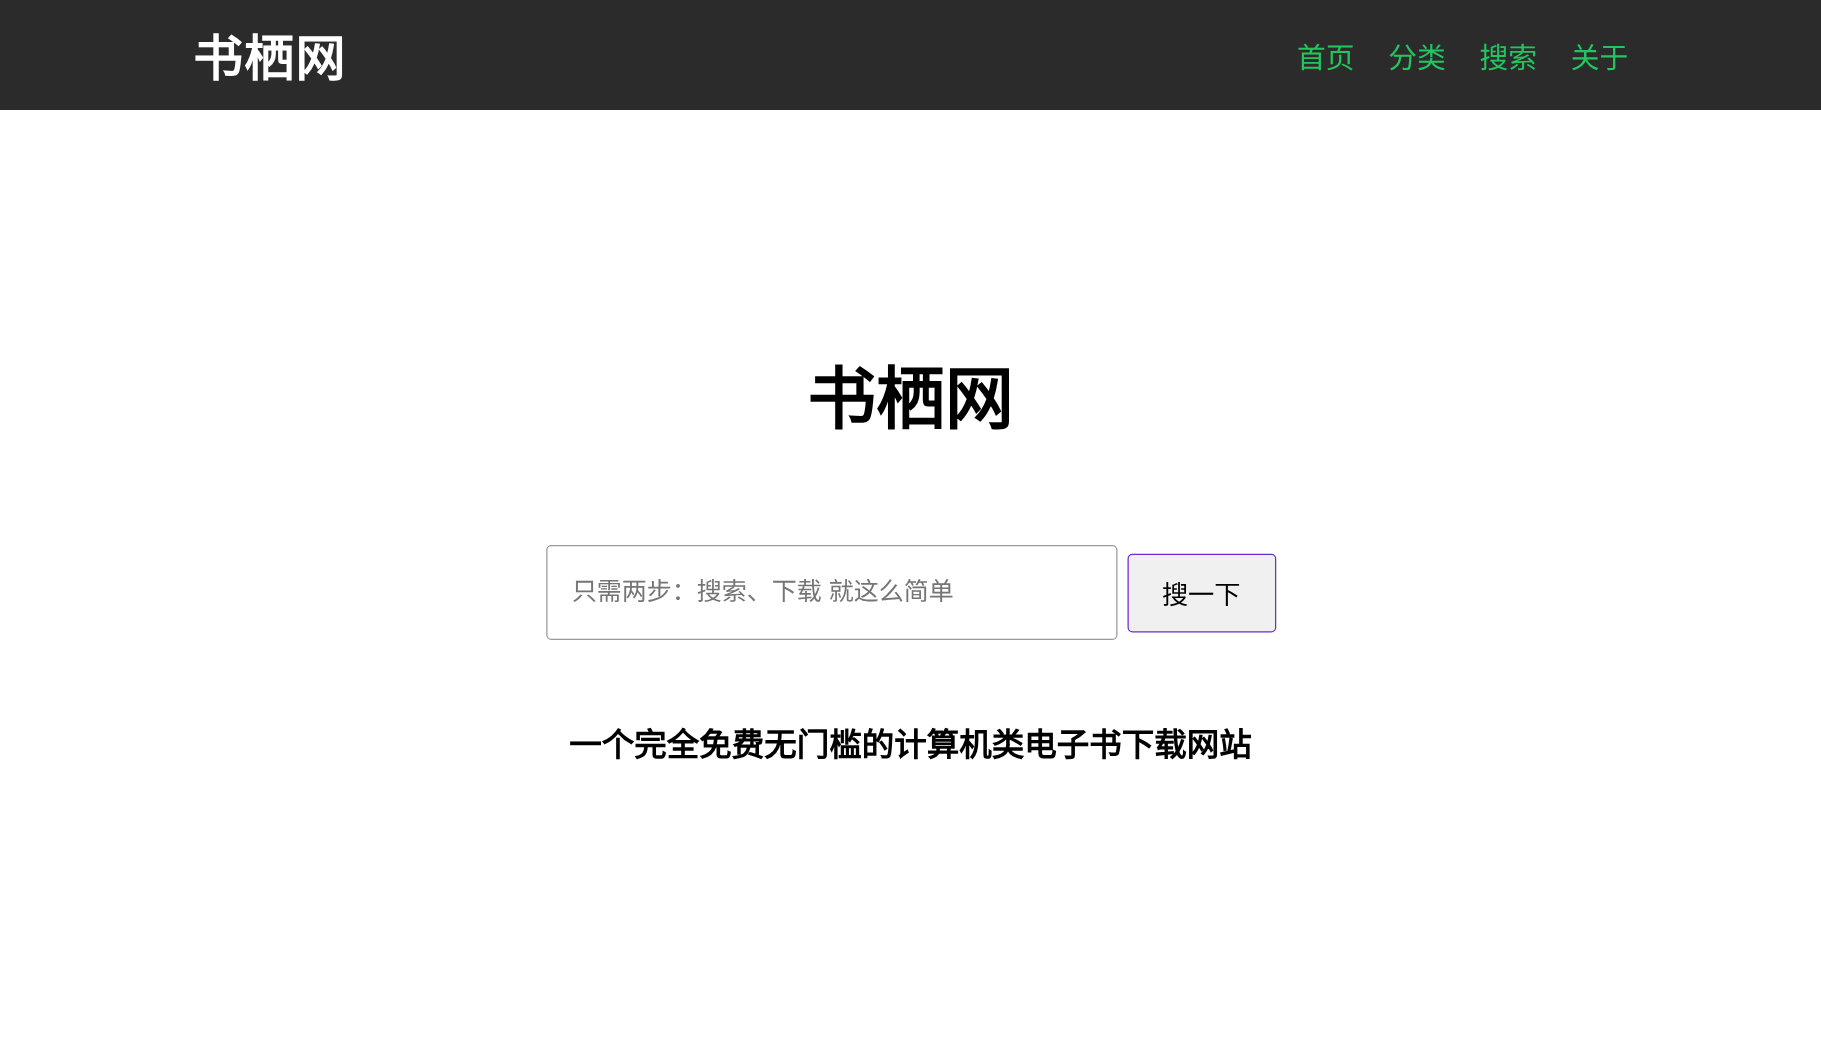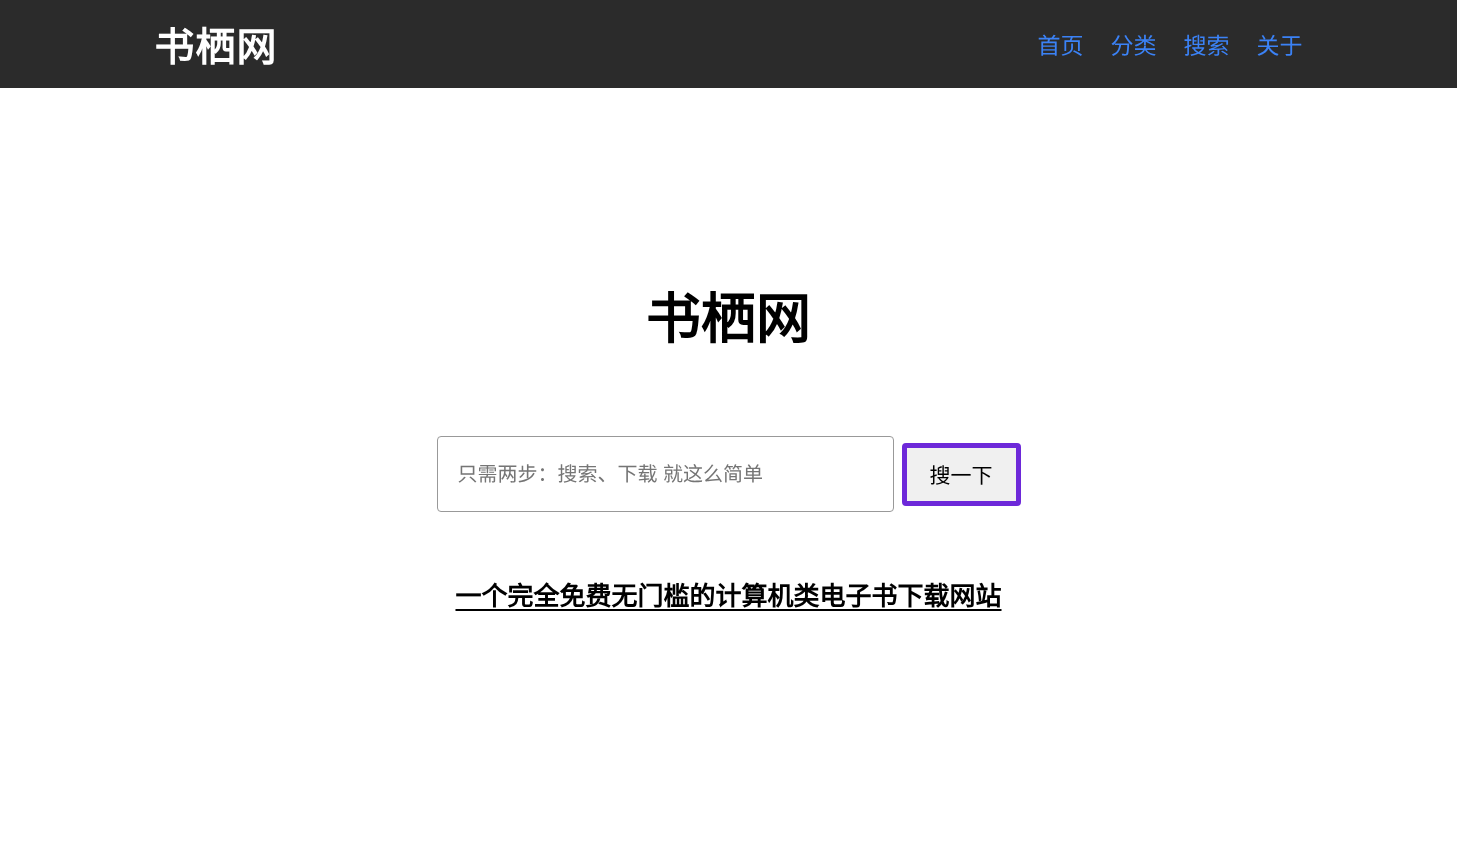--- a/index.html
+++ b/index.html
@@ -35,21 +35,21 @@
     letter-spacing: 1px;
     text-decoration: none;
     cursor: pointer;
   }
   .main-nav {
     display: flex;
     align-items: center;
     gap: 27px;
   }
   .main-nav a {
-    color: #3b82f6;
+    color: #22c55e;
     font-size: 23px;
     font-weight: 400;
     text-decoration: none;
     cursor: pointer;
   }
 
   
   .main-content {
     text-align: center;
   }
@@ -84,31 +84,30 @@
     opacity: 1;
   }
   .search-button {
     width: 119px;
     height: 63px;
     margin-left: 8px;
     font-size: 21px;
     font-family: "Liberation Sans", "DejaVu Sans", sans-serif;
     color: #000000;
     background: #f0f0f0;
-    border: 5px solid #6d28d9;
+    border: 1px solid #6d28d9;
     border-radius: 4px;
     cursor: pointer;
   }
   .tagline {
     margin: 0;
     margin-top: 63px;
     font-size: 26px;
     font-weight: 700;
     color: #000000;
-    text-decoration: underline;
     text-decoration-thickness: 2px;
     text-underline-offset: 4px;
     text-align: center;
   }
 </style>
 </head>
 <body>
 
 <header class="site-header">
   <div class="header-inner">

